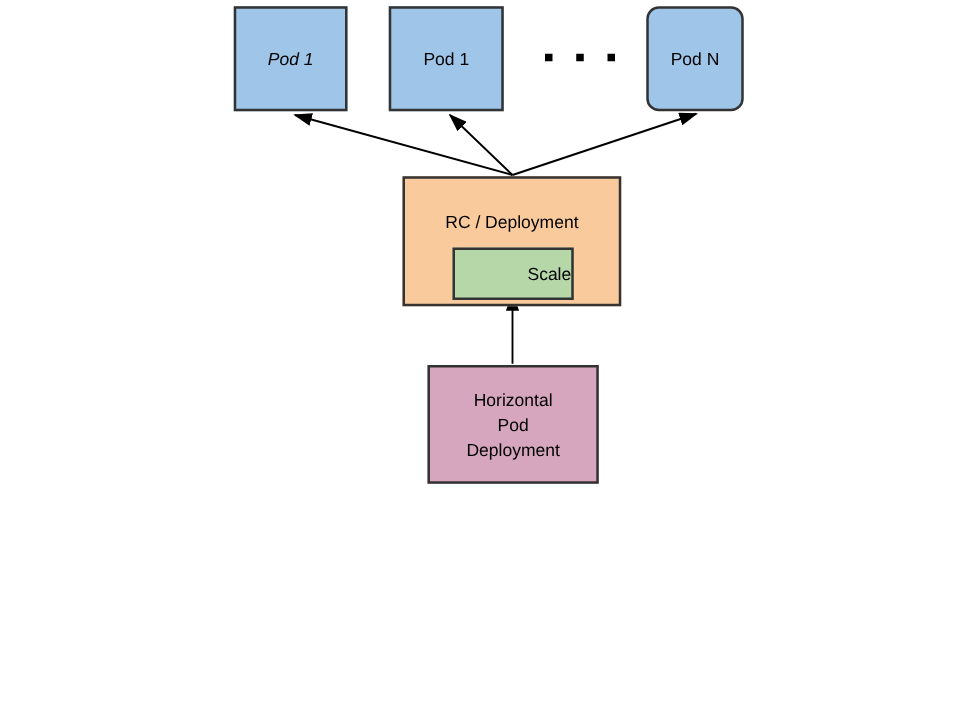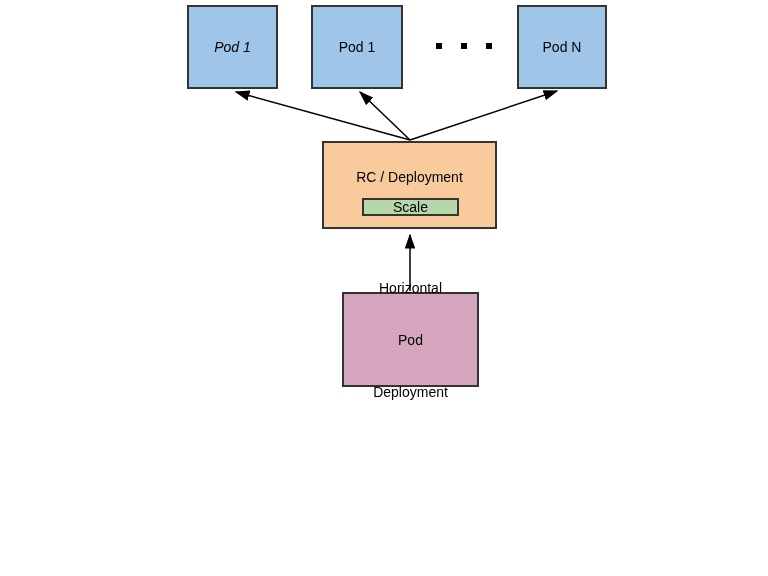--- a/index.html
+++ b/index.html
@@ -16,35 +16,36 @@
   .arrow-line { stroke:var(--arrow); stroke-width:1.5; }
   .arrow-head { fill:var(--arrow); }
   .node {
     position:absolute; border:2px solid var(--border);
     display:flex; align-items:center; justify-content:center;
     font-size:14px; text-align:center;
   }
   .pod { width:91px; height:84px; background:var(--pod_fill); }
   .pod-1 { left:187px; top:5px;font-style:italic; }
   .pod-2 { left:311px; top:5px; width:92px; }
-  .pod-n { left:517px; top:5px; width:90px; }
+  .pod-n { left:517px; top:5px; width:78px;border-radius:10px; }
   .rc {
-    left:322px; top:141px; width:175px; height:88px;
+    left:322px; top:141px; width:175px; height:104px;
     background:var(--rc_fill);
     align-items:flex-start; justify-content:center;
   }
   .rc-label { margin-top:26px; }
   .scale {
-    left:362px; top:198px; width:97px; height:18px;
+    left:362px; top:198px; width:97px; height:42px;
     background:var(--scale_fill);
+    justify-content:flex-end;
   }
   .hpa {
     left:342px; top:292px; width:137px; height:95px;
     background:var(--hpa_fill);
-    flex-direction:column; line-height:20px;gap:32px;
+    flex-direction:column; line-height:20px;
   }
   .ellipsis {
     position:absolute; left:436px; top:42px; width:56px; height:8px;
     display:flex; justify-content:space-between; align-items:center;
   }
   .dot { width:6px; height:6px; background:var(--arrow); }
 </style>
 </head>
 <body>
 

